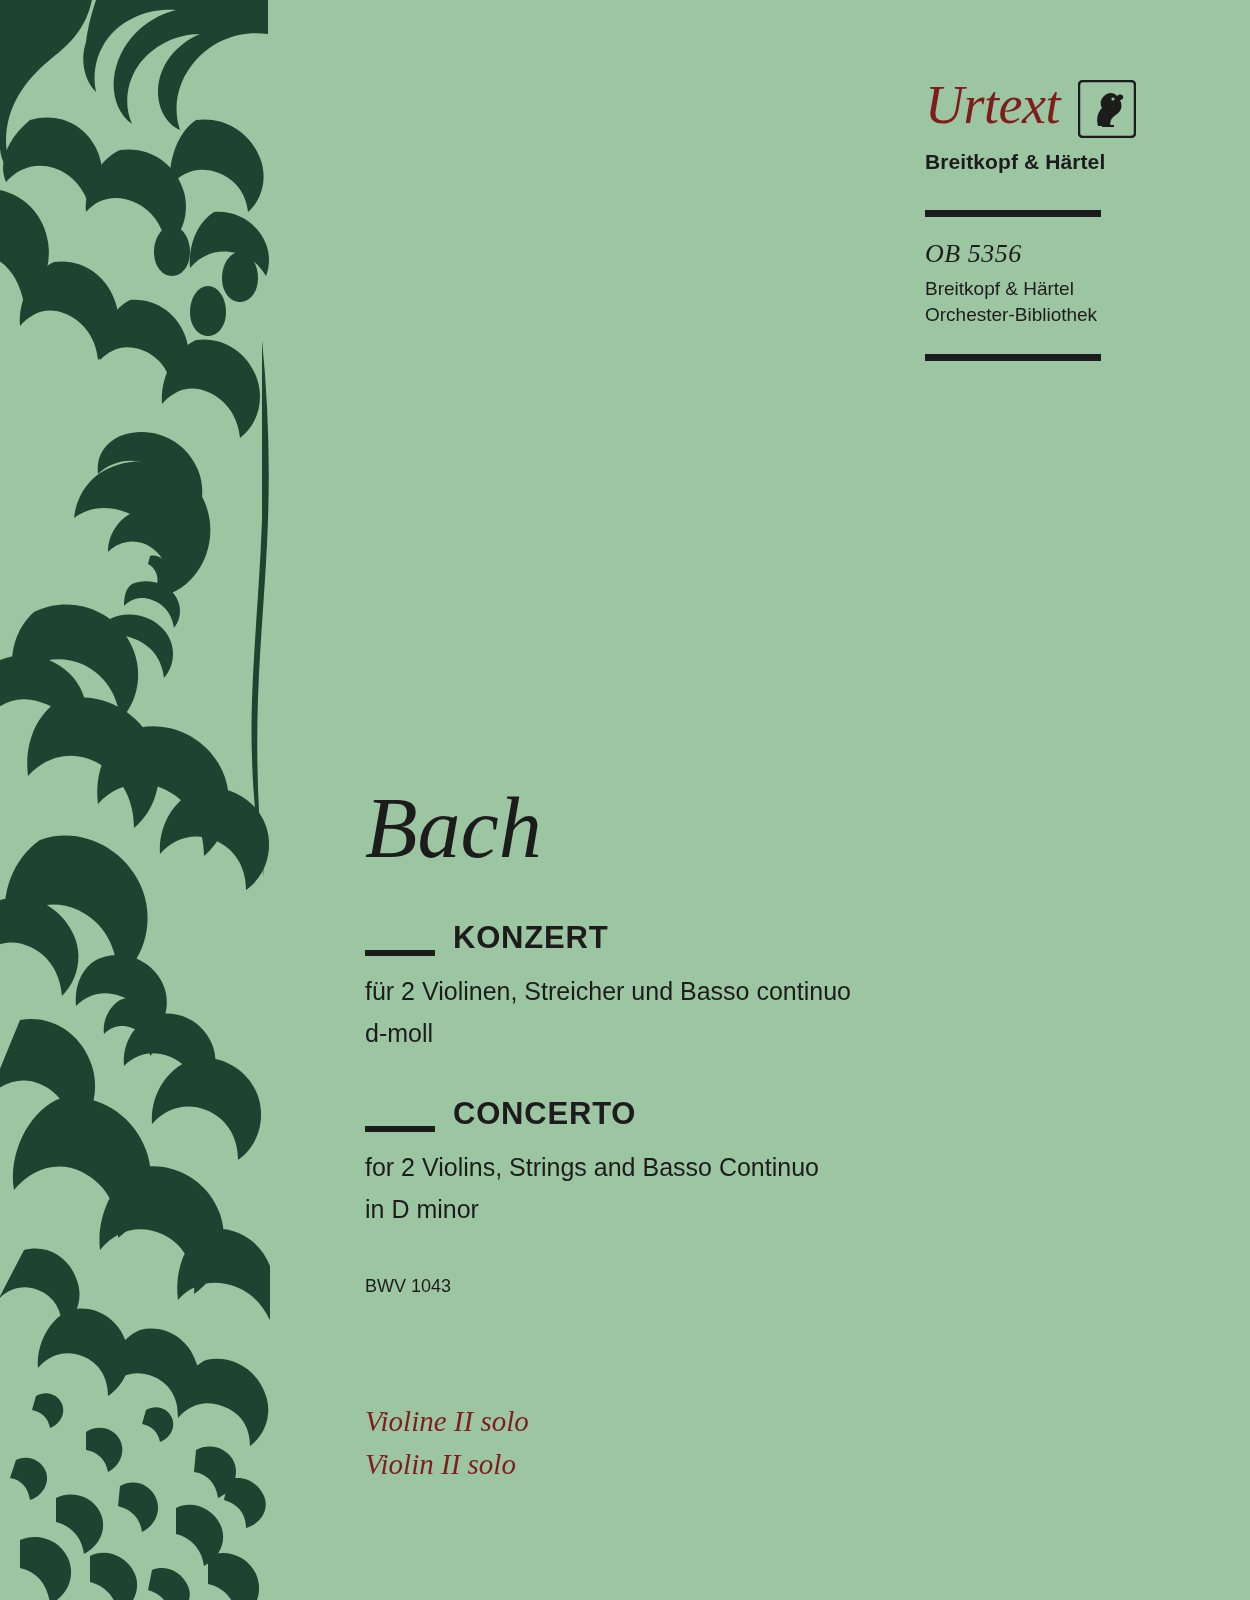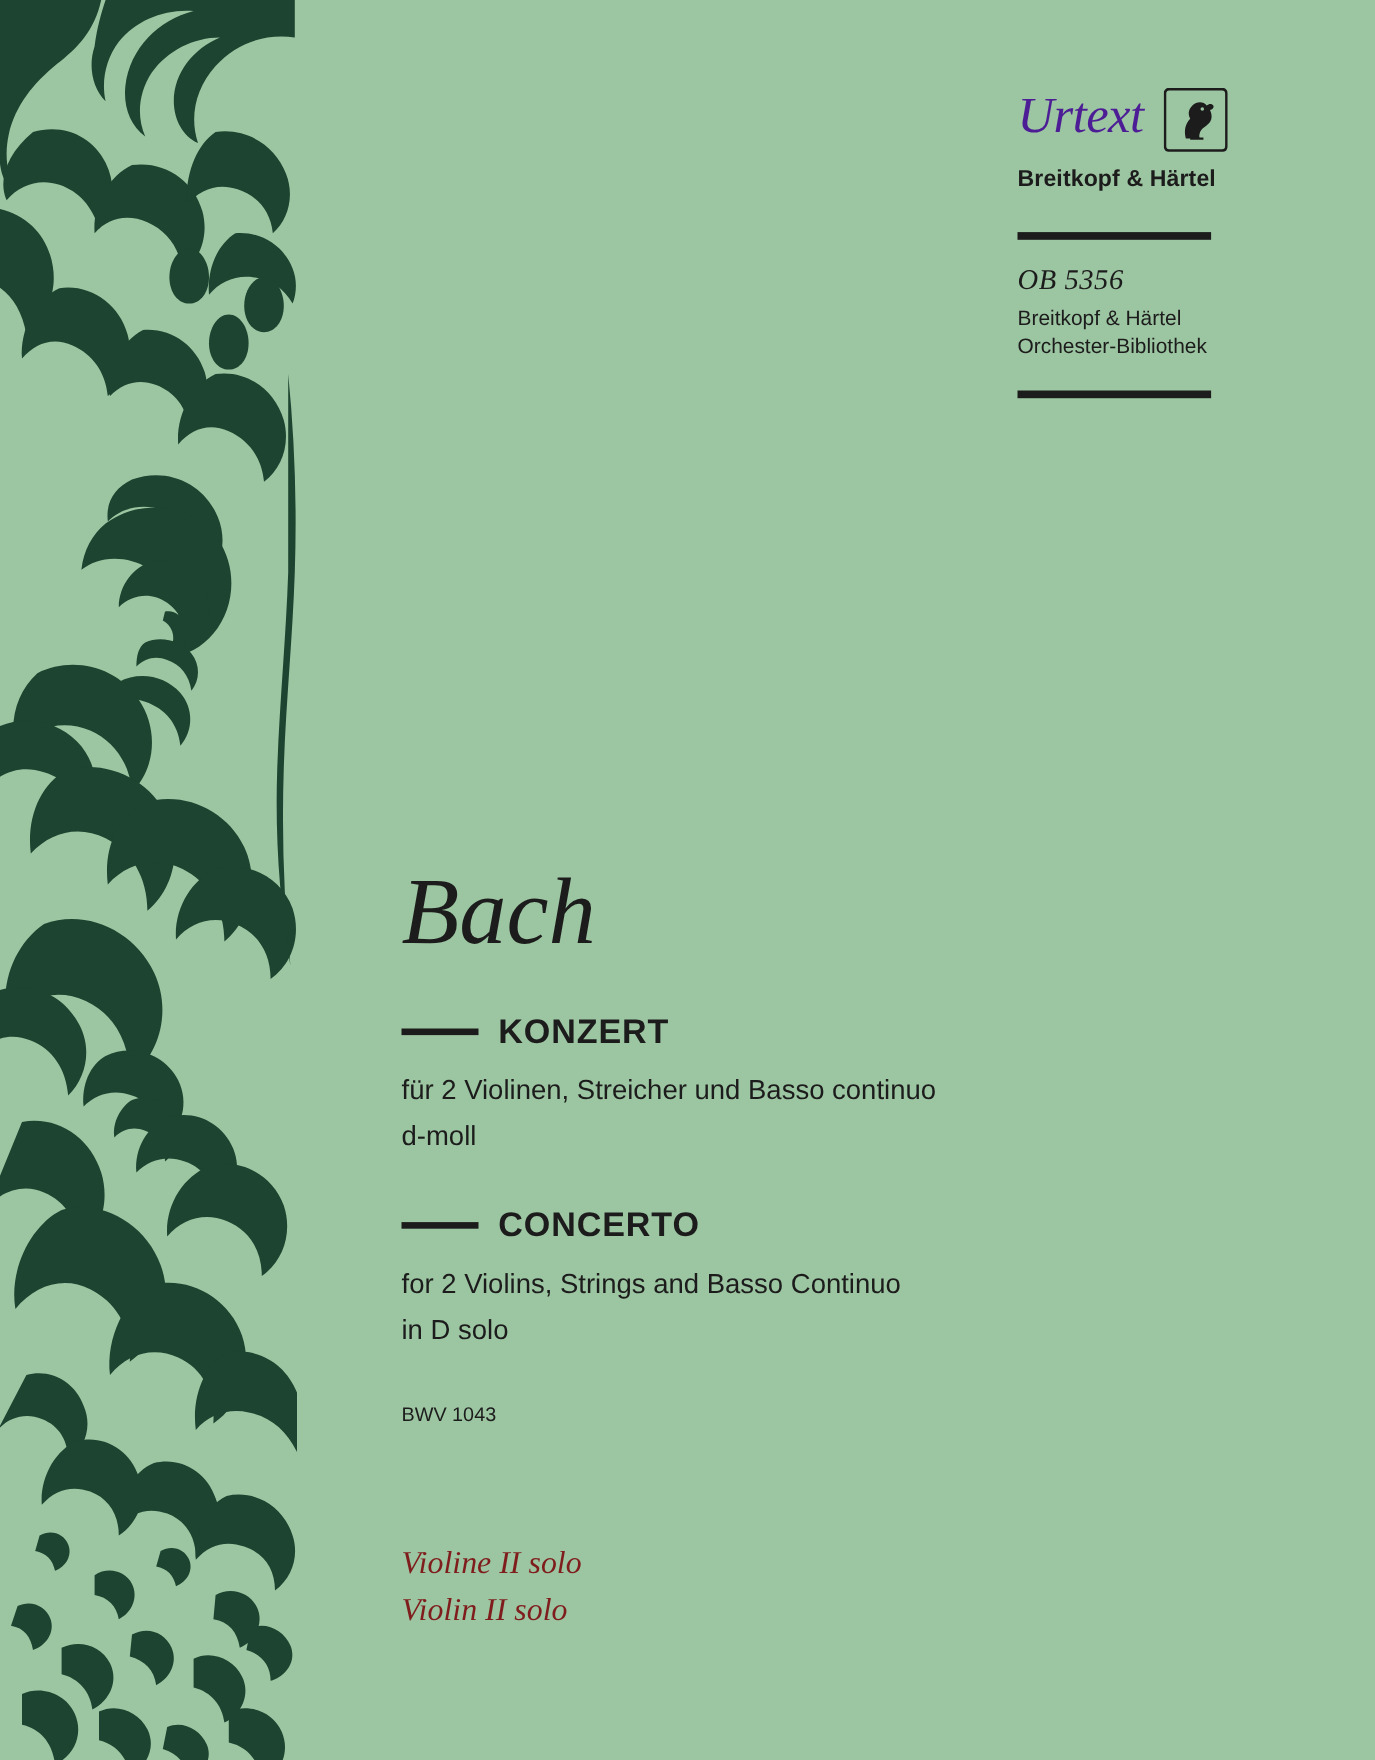--- a/index.html
+++ b/index.html
@@ -36,23 +36,23 @@
     width: 250px;
   }
   .urtext-row {
     display: flex;
     align-items: flex-start;
     justify-content: flex-start;
   }
   .urtext-word {
     font-family: "Liberation Serif", serif;
     font-style: italic;
-    font-size: 46px;
+    font-size: 54px;
     line-height: 54px;
-    color: #4c1d95;
+    color: #7f1d1d;
     letter-spacing: -0.5px;
   }
   .urtext-logo {
     margin-left: 18px;
     margin-top: 2px;
   }
   .publisher-name {
     font-family: "Liberation Sans", sans-serif;
     font-weight: bold;
     font-size: 21px;
@@ -98,21 +98,21 @@
   .composer {
     font-family: "Liberation Serif", serif;
     font-style: italic;
     font-size: 86px;
     line-height: 92px;
     color: #1c1c1c;
     letter-spacing: 0px;
   }
   .work-head {
     display: flex;
-    align-items: center;
+    align-items: flex-end;
     margin-top: 46px;
   }
   .dash {
     width: 70px;
     height: 6px;
     background: #1c1c1c;
     margin-right: 18px;
   }
   .work-title {
     font-family: "Liberation Sans", sans-serif;
@@ -254,21 +254,21 @@
     <span class="work-title">KONZERT</span>
   </div>
   <div class="work-sub">für 2 Violinen, Streicher und Basso continuo</div>
   <div class="work-sub" style="margin-top:0">d-moll</div>
 
   <div class="work-head second">
     <span class="dash"></span>
     <span class="work-title">CONCERTO</span>
   </div>
   <div class="work-sub">for 2 Violins, Strings and Basso Continuo</div>
-  <div class="work-sub" style="margin-top:0">in D solo</div>
+  <div class="work-sub" style="margin-top:0">in D minor</div>
 
   <div class="bwv">BWV 1043</div>
 </div>
 
 <div class="part-block">
   <div class="part-line">Violine II solo</div>
   <div class="part-line">Violin II solo</div>
 </div>
 
 </body></html>

